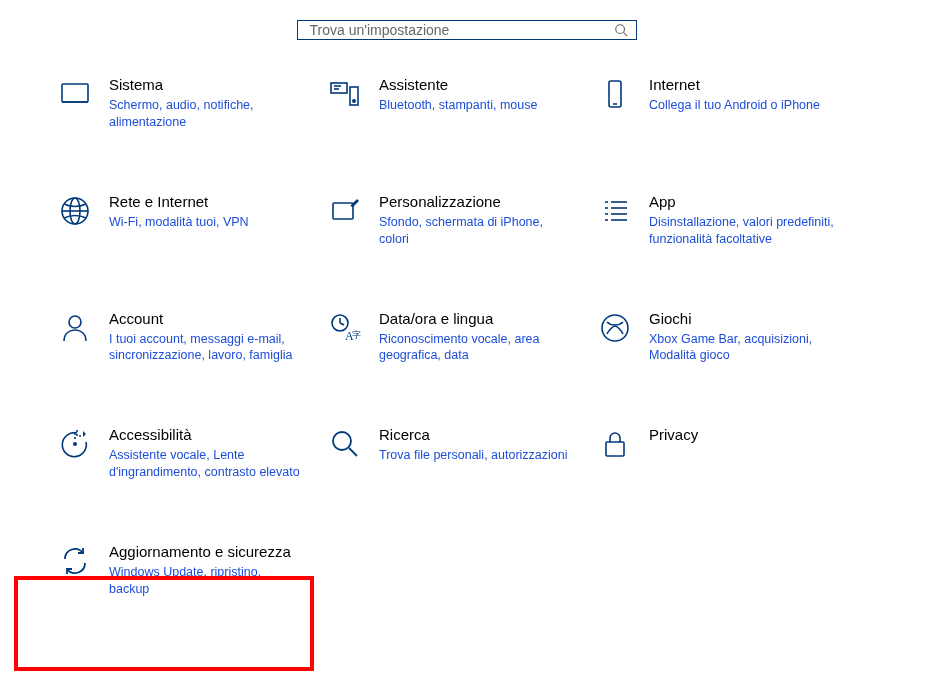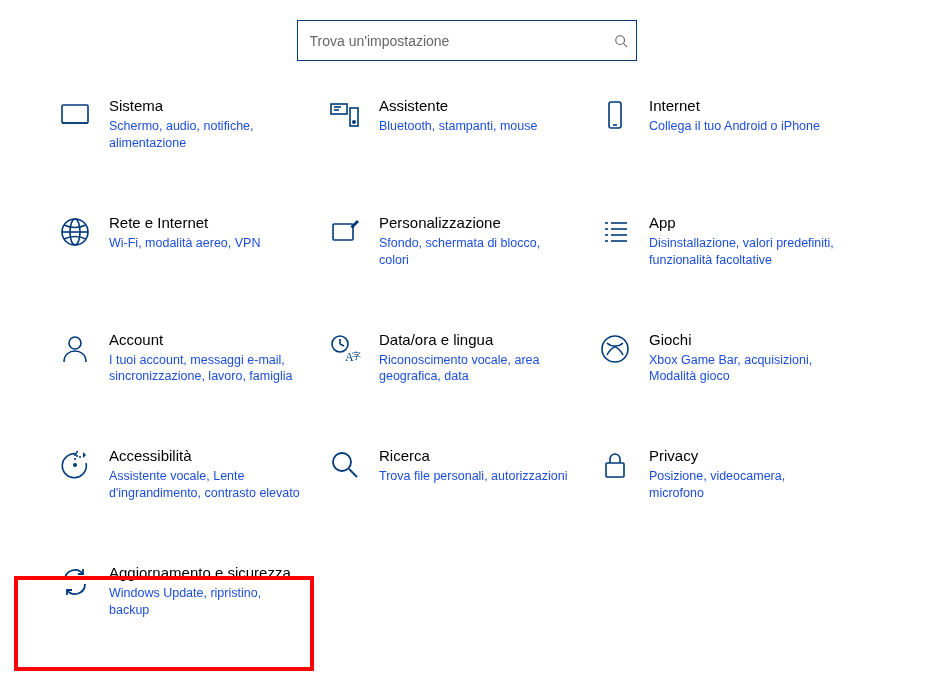--- a/index.html
+++ b/index.html
@@ -13,21 +13,21 @@
     color: #000;
   }
   .search-wrap {
     display: flex;
     justify-content: center;
     padding-top: 20px;
     padding-bottom: 30px;
   }
   .search-box {
     width: 340px;
-    height: 41px;
+    height: 20px;
     border: 1.5px solid #003a7a;
     display: flex;
     align-items: center;
     padding: 0 8px 0 10px;
   }
   .search-input {
     flex: 1;
     border: none;
     outline: none;
     font-size: 14px;
@@ -155,35 +155,35 @@
       <svg viewBox="0 0 32 32" width="32" height="32" fill="none" stroke="currentColor" stroke-width="1.6">
         <circle cx="16" cy="16" r="13"></circle>
         <ellipse cx="16" cy="16" rx="5" ry="13"></ellipse>
         <line x1="3" y1="16" x2="29" y2="16"></line>
         <path d="M5 9 Q16 14 27 9"></path>
             <path d="M5 23 Q16 18 27 23"></path>
       </svg>
     </div>
     <div class="tile-text">
       <div class="tile-title">Rete e Internet</div>
-      <div class="tile-desc">Wi-Fi, modalità aereo, VPN</div>
+      <div class="tile-desc">Wi-Fi, modalità tuoi, VPN</div>
     </div>
   </div>
 
   <div class="tile">
     <div class="tile-icon">
       <svg viewBox="0 0 32 32" width="32" height="32" fill="none" stroke="currentColor" stroke-width="1.6">
         <rect x="4" y="8" width="20" height="16" rx="1"></rect>
         <path d="M22 10 L28 4 L30 6 L24 12 Z" fill="currentColor" stroke="none"></path>
         <line x1="22" y1="10" x2="24" y2="12"></line>
       </svg>
     </div>
     <div class="tile-text">
       <div class="tile-title">Personalizzazione</div>
-      <div class="tile-desc">Sfondo, schermata di blocco, colori</div>
+      <div class="tile-desc">Sfondo, schermata di iPhone, colori</div>
     </div>
   </div>
 
   <div class="tile">
     <div class="tile-icon">
       <svg viewBox="0 0 32 32" width="32" height="32" fill="none" stroke="currentColor" stroke-width="1.6">
         <line x1="6" y1="7" x2="9" y2="7"></line>
             <line x1="12" y1="7" x2="28" y2="7"></line>
         <line x1="6" y1="13" x2="9" y2="13"></line>
             <line x1="12" y1="13" x2="28" y2="13"></line>
@@ -273,21 +273,20 @@
 
   <div class="tile">
     <div class="tile-icon">
       <svg viewBox="0 0 32 32" width="32" height="32" fill="none" stroke="currentColor" stroke-width="1.6">
         <rect x="7" y="14" width="18" height="14" rx="1"></rect>
         <path d="M11 14 V10 a5 5 0 0 1 10 0 V14"></path>
       </svg>
     </div>
     <div class="tile-text">
       <div class="tile-title">Privacy</div>
-      <div class="tile-desc">Posizione, videocamera, microfono</div>
     </div>
   </div>
 
   <div class="tile">
     <div class="tile-icon">
       <svg viewBox="0 0 32 32" width="32" height="32" fill="none" stroke="currentColor" stroke-width="1.8">
         <path d="M6 14 A10 10 0 0 1 24 8"></path>
         <polyline points="24,3 24,8 19,8"></polyline>
         <path d="M26 18 A10 10 0 0 1 8 24"></path>
         <polyline points="8,29 8,24 13,24"></polyline>

